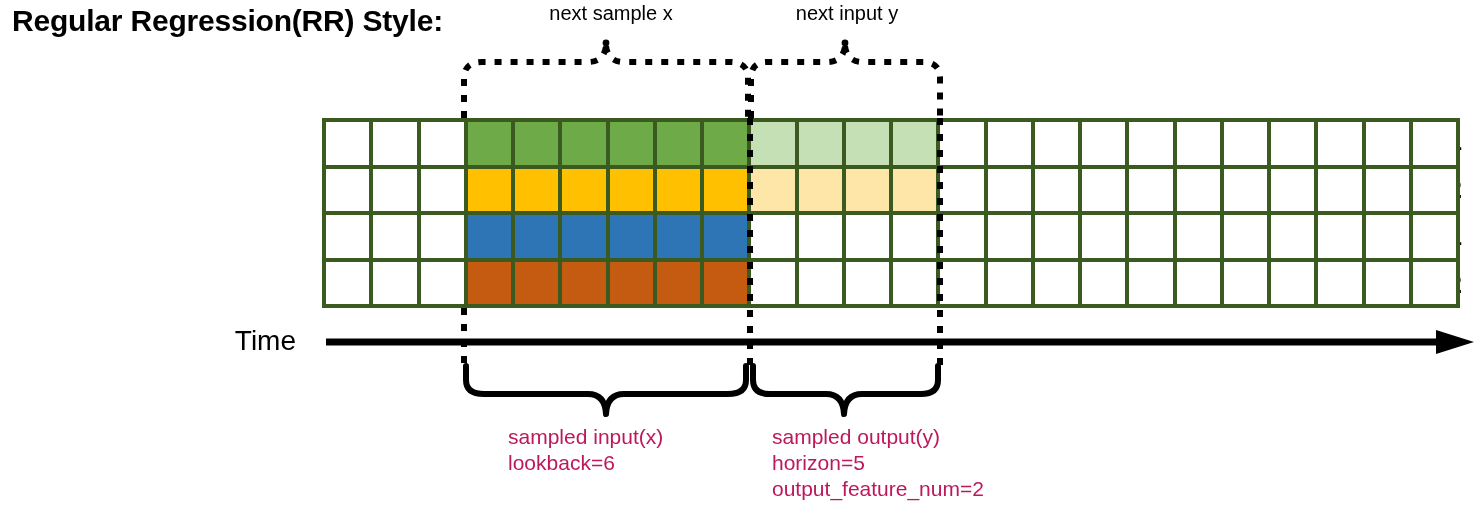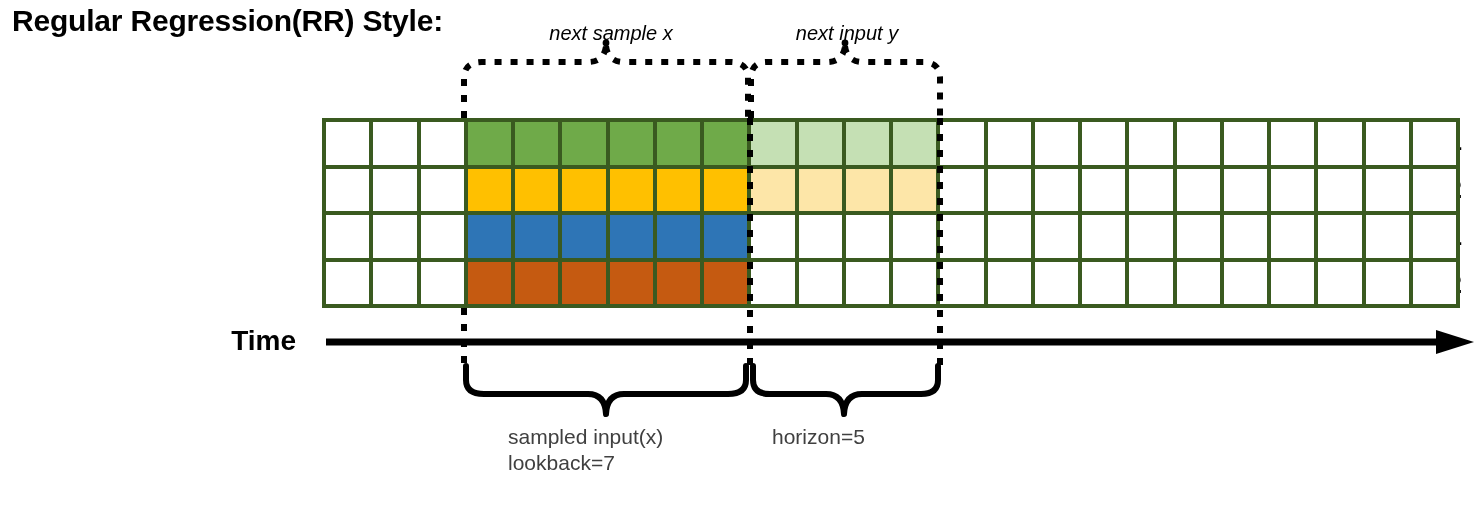--- a/index.html
+++ b/index.html
@@ -11,22 +11,22 @@
   #stage{position:absolute;left:0;top:0;width:1476px;height:392px;}
 
   .title{
     position:absolute;left:12px;top:4px;
     font-size:30px;font-weight:700;color:#000;
     letter-spacing:-0.2px;white-space:nowrap;
   }
 
   
   .brace-label{
-    position:absolute;font-size:20px;font-style:italic;font-weight:500;
-    color:#000;white-space:nowrap;text-align:center;margin-top:20px;
+    position:absolute;font-size:20px;font-weight:500;
+    color:#000;white-space:nowrap;text-align:center;
   }
   #lbl-next-x{left:468px;top:2px;width:286px;}
   #lbl-next-y{left:752px;top:2px;width:190px;}
 
   
   #grid{
     position:absolute;left:322px;top:118px;
     width:1138px;height:190px;
     background:#3A5A20;
     box-sizing:border-box;
@@ -52,30 +52,30 @@
   }
   #rl0{top:118px;}
   #rl1{top:165.5px;}
   #rl2{top:213px;}
   #rl3{top:260.5px;}
 
   
   #time-label{
     position:absolute;left:0;width:310px;top:325px;
     text-align:right;padding-right:14px;box-sizing:border-box;
-    font-size:28px;font-weight:700;color:#000;
+    font-size:28px;font-weight:400;color:#000;
   }
   #time-axis{position:absolute;left:326px;top:322px;width:1150px;height:40px;}
 
   
   #overlay{position:absolute;left:0;top:0;width:1476px;height:516px;pointer-events:none;}
 
   
   .caption{
-    position:absolute;font-size:21px;font-weight:400;color:#404040;
+    position:absolute;font-size:21px;font-weight:400;color:#be185d;
     line-height:26px;white-space:nowrap;
   }
   #cap-x{left:508px;top:424px;}
   #cap-y{left:772px;top:424px;}
   .caption div{display:block;}
 </style>
 </head>
 <body>
 
 <div id="stage">
@@ -223,20 +223,22 @@
     </g>
 
     <g fill="none" stroke="#000" stroke-width="6" stroke-linecap="round" stroke-linejoin="round">
       <path d="M 753,366 L 753,380 Q 753,394 770,394 L 826,394 Q 843,394 844,414
                Q 845,394 862,394 L 921,394 Q 938,394 938,380 L 938,366"></path>
     </g>
   </svg>
 
   <div class="caption" id="cap-x">
     <div>sampled input(x)</div>
-    <div>lookback=7</div>
+    <div>lookback=6</div>
   </div>
 
   <div class="caption" id="cap-y">
+    <div>sampled output(y)</div>
     <div>horizon=5</div>
+    <div>output_feature_num=2</div>
   </div>
 
 </div>
 
 </body></html>

